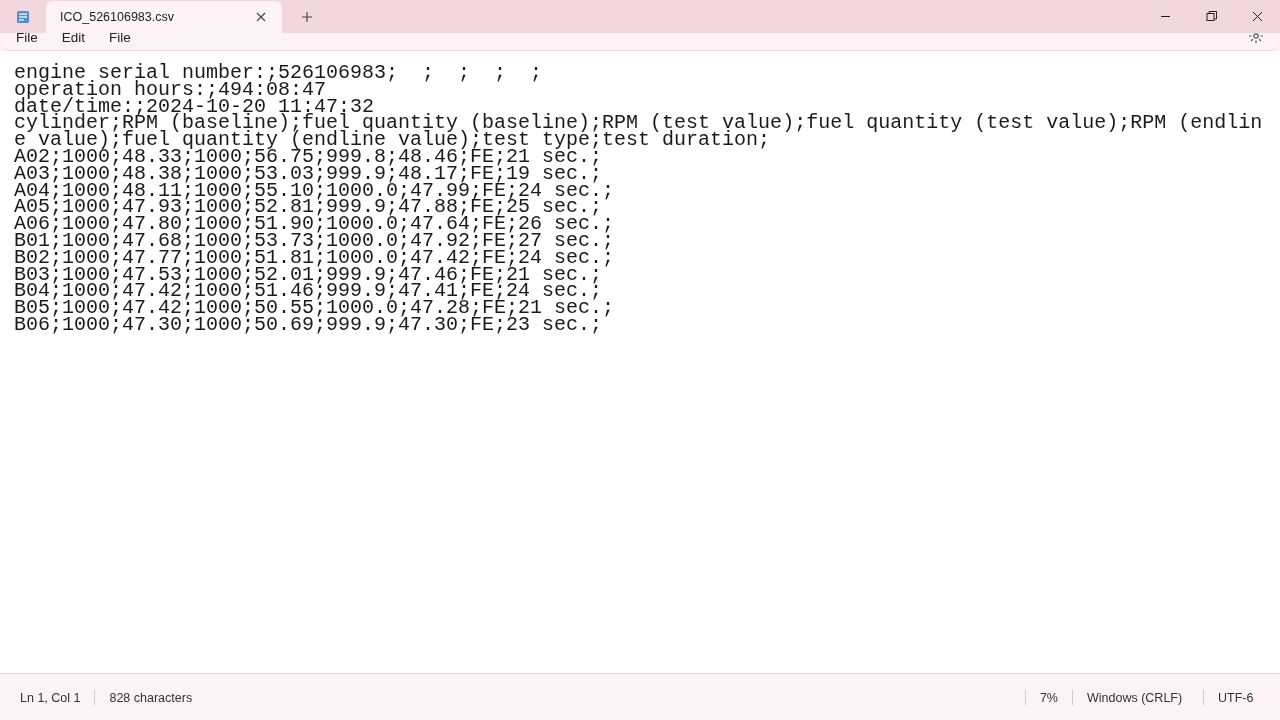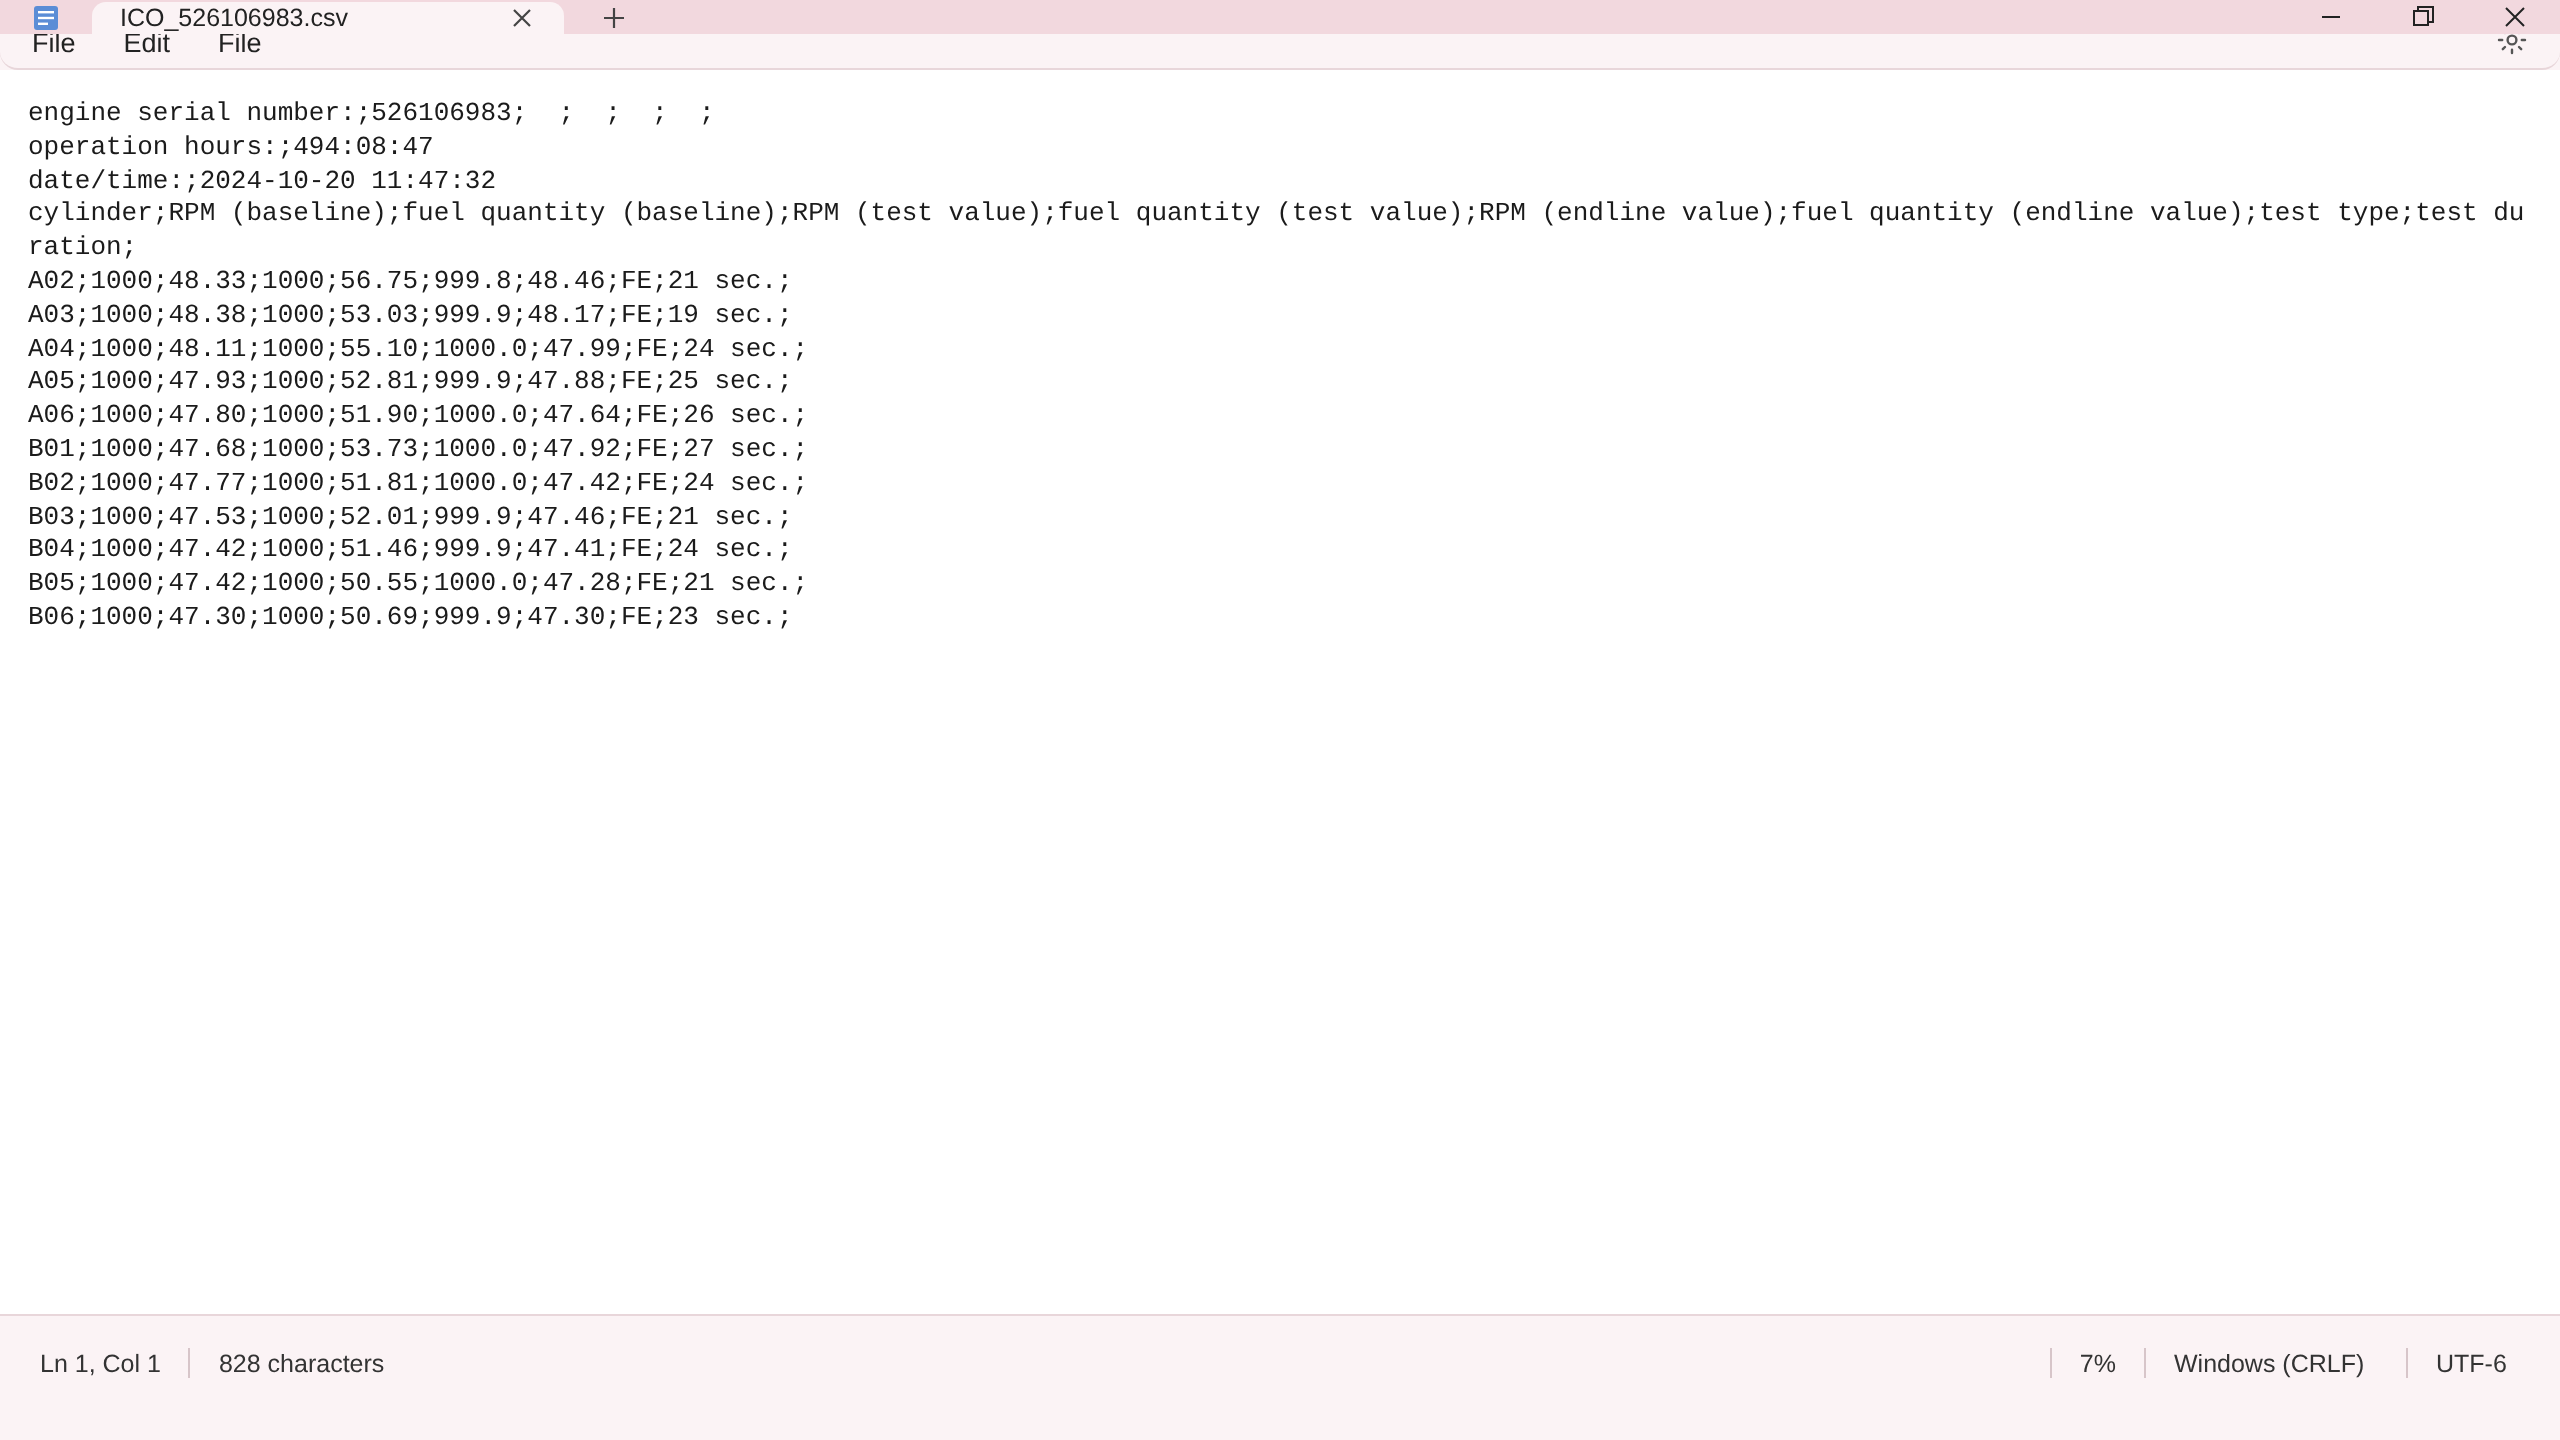--- a/index.html
+++ b/index.html
@@ -1,18 +1,18 @@
 <!DOCTYPE html>
 <html><head>
 <meta charset="utf-8">
 <style>
   * { margin: 0; padding: 0; box-sizing: border-box; }
   html, body { width: 1280px; height: 720px; overflow: hidden; font-family: "Segoe UI", Arial, sans-serif; background: #fbf3f5; }
   .titlebar {
-    height: 17px;
+    height: 33px;
     background: #f2d8de;
     display: flex;
     align-items: stretch;
     position: relative;
   }
   .app-icon {
     width: 46px;
     display: flex;
     align-items: center;
     justify-content: center;
@@ -87,21 +87,21 @@
     align-items: center;
     justify-content: center;
     margin-right: 4px;
   }
   .gear svg { width: 16px; height: 16px; }
   .editor {
     height: 622px;
     background: #ffffff;
     padding: 14px 14px 0 14px;
     font-family: Consolas, "Courier New", monospace;
-    font-size: 13px;
+    font-size: 20px;
     line-height: 16.8px;
     color: #1b1b1b;
     white-space: pre-wrap;
     word-break: break-all;
     overflow: hidden;
   }
   .statusbar {
     height: 48px;
     background: #fbf3f5;
     border-top: 1px solid #e8d6da;

